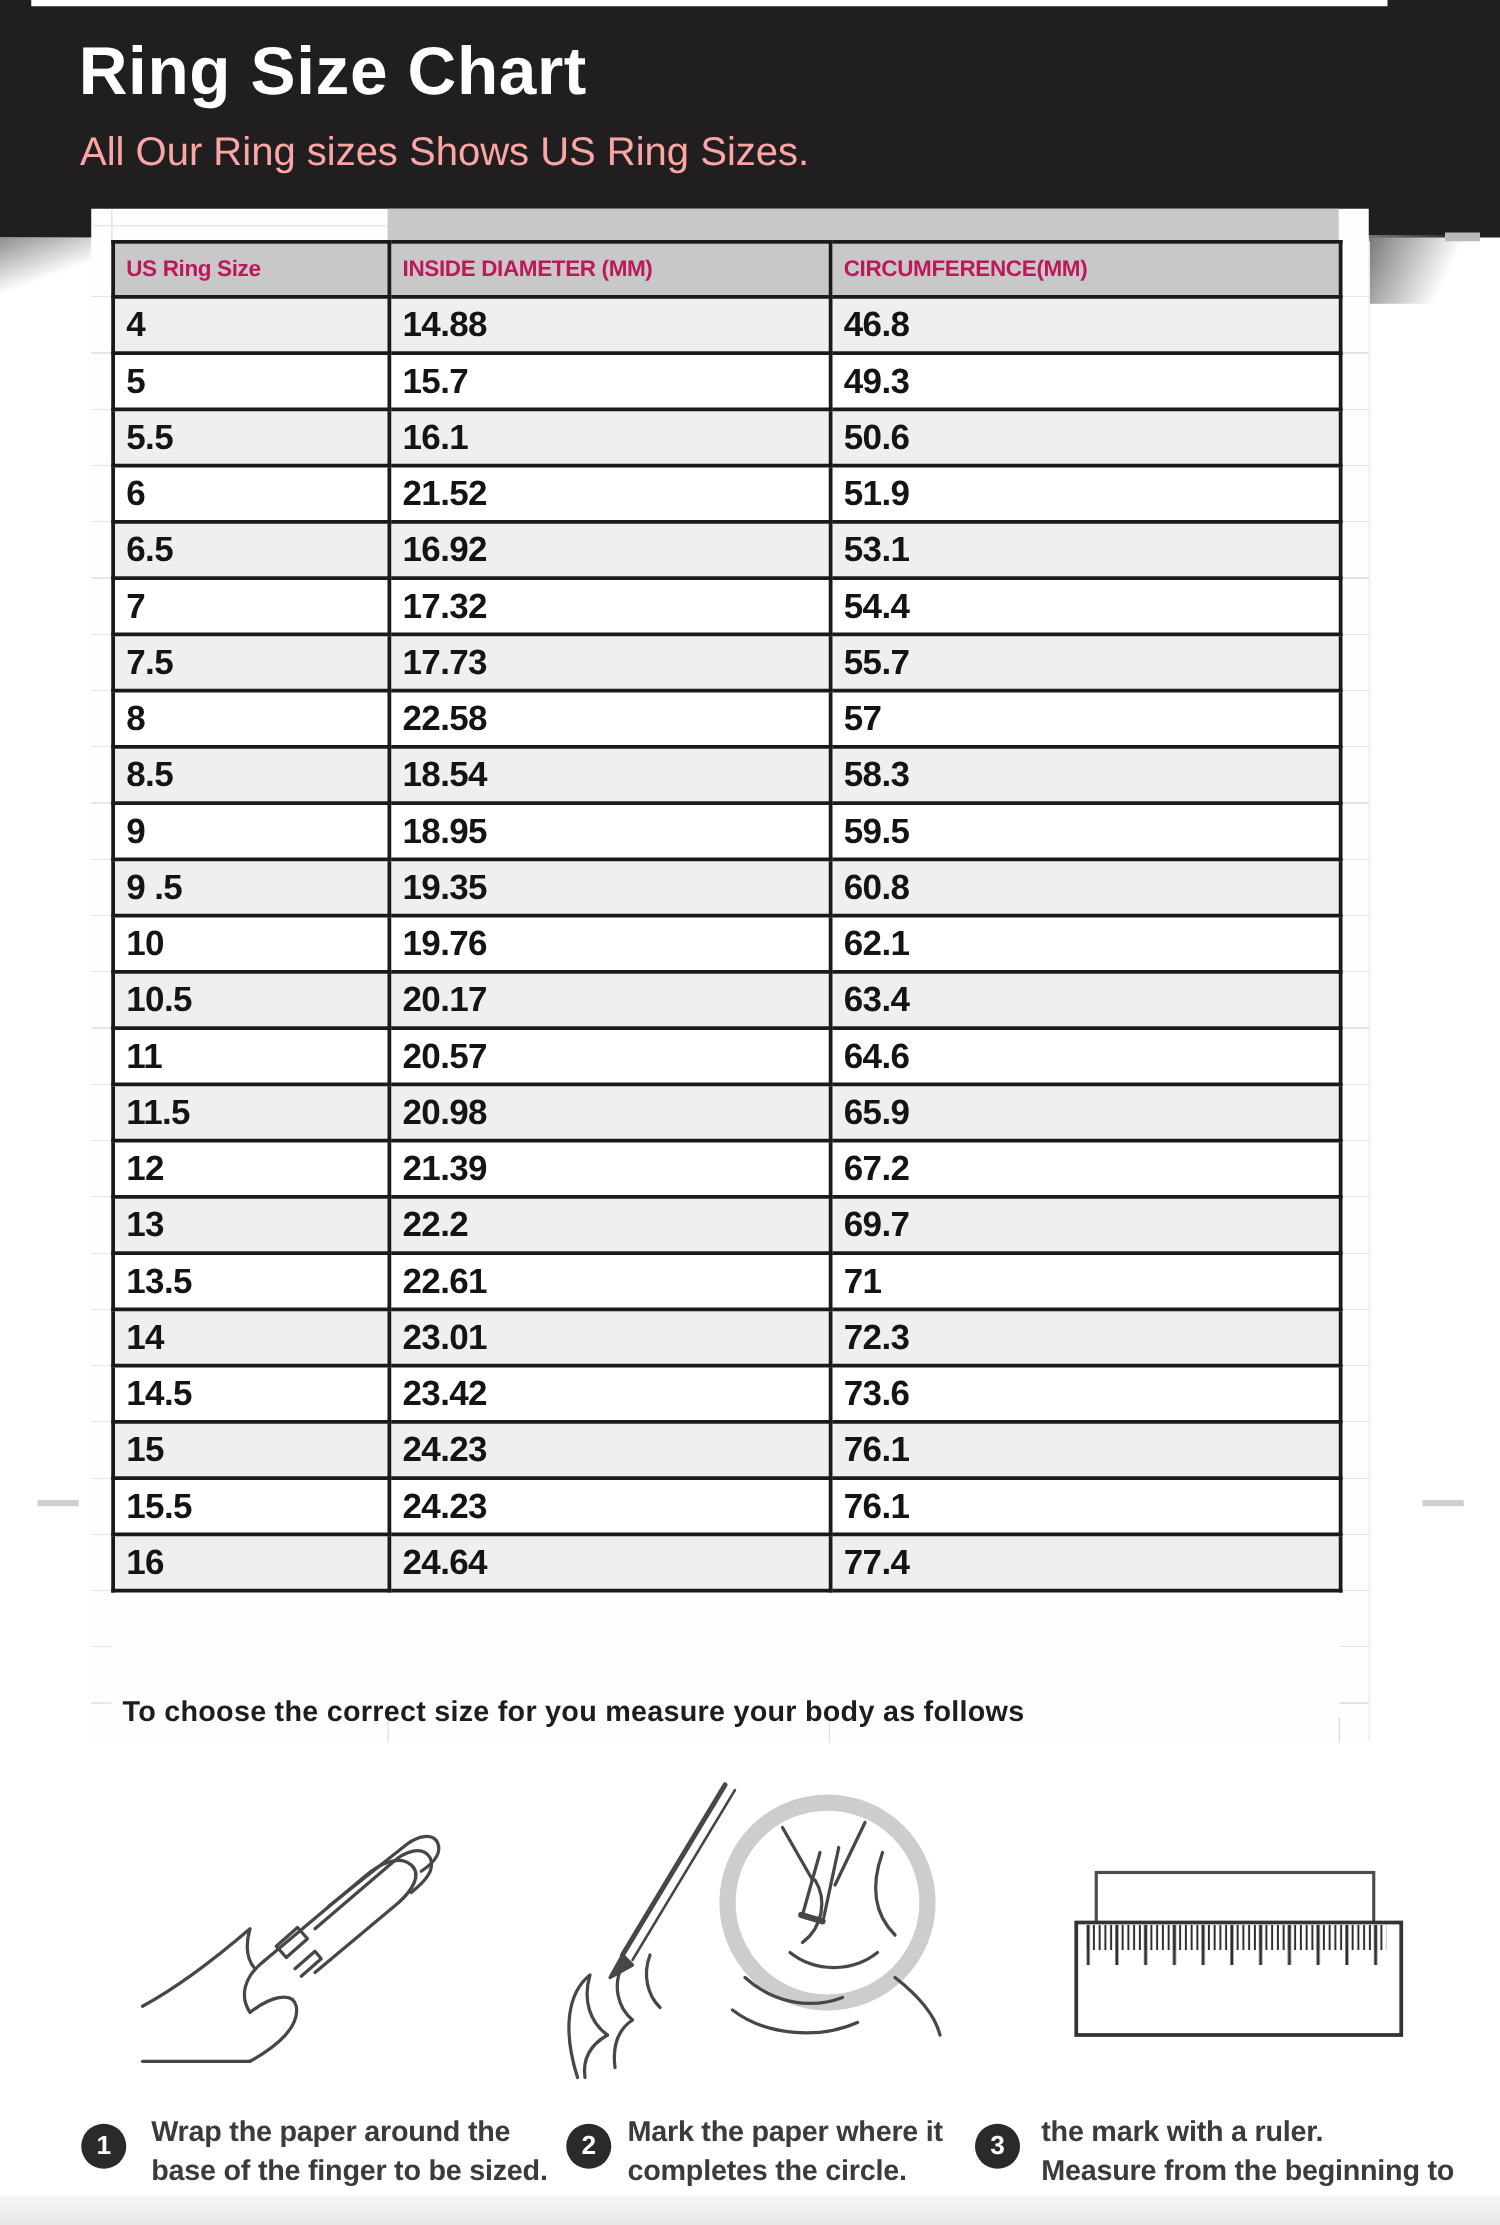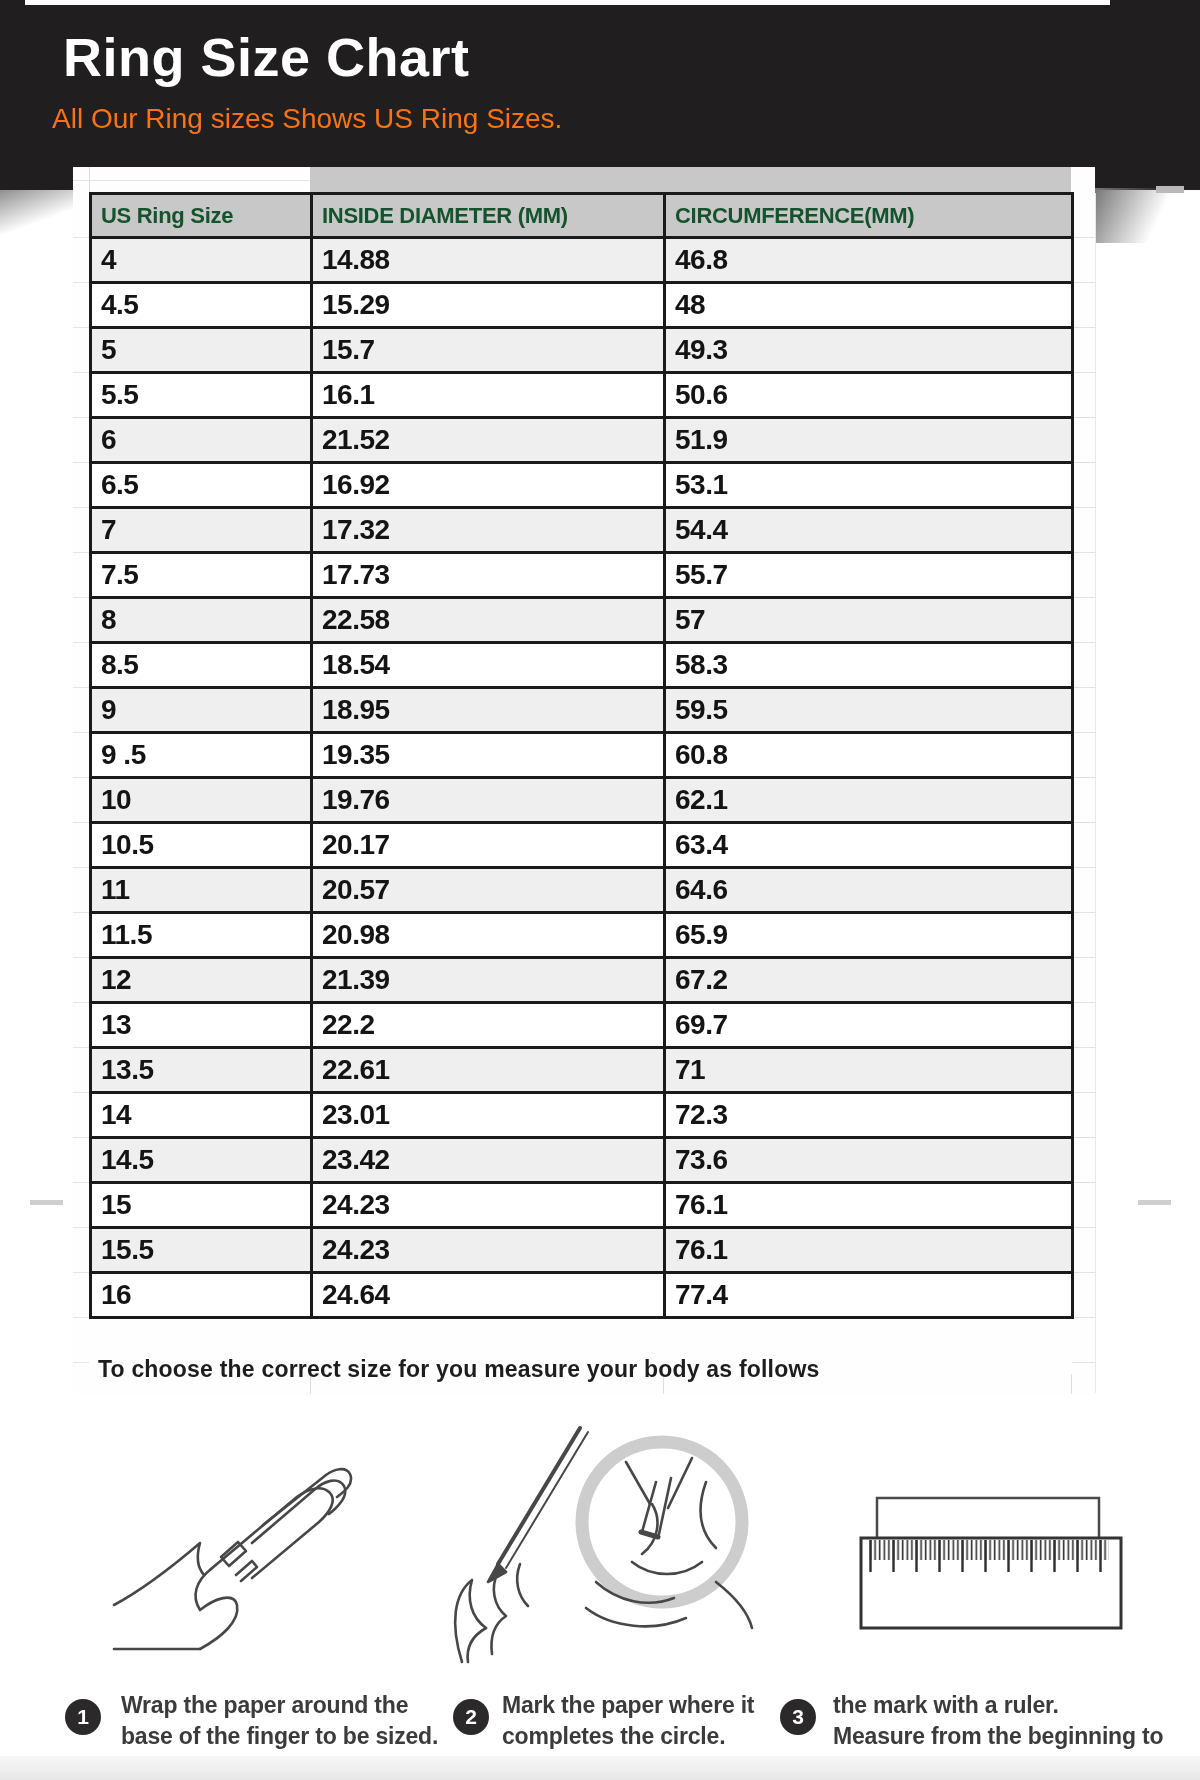--- a/index.html
+++ b/index.html
@@ -2,42 +2,42 @@
 <html><head>
 <meta charset="utf-8">
 <style>
   html,body{margin:0;padding:0;background:#ffffff;font-family:"Liberation Sans",sans-serif;}
   .page{position:relative;width:1200px;height:1780px;background:#fff;overflow:hidden;}
 
   
   .banner{position:absolute;left:0;top:0;width:1200px;height:190px;background:#211e1f;text-align:center;}
   .topline{position:absolute;left:25px;top:0;width:1085px;height:5px;background:#ffffff;}
   .title{position:absolute;left:63px;top:26px;margin:0;color:#ffffff;font-size:54px;font-weight:bold;letter-spacing:0.5px;}
-  .subtitle{position:absolute;left:52px;top:103px;color:#f97316;font-size:28px;}
+  .subtitle{position:absolute;left:64px;top:103px;color:#fca5a5;font-size:32px;}
   .shadowL{position:absolute;left:0;top:190px;width:73px;height:48px;background:linear-gradient(160deg,#8f8f8f,rgba(255,255,255,0) 62%);}
   .shadowR{position:absolute;left:1095px;top:188px;width:105px;height:55px;background:linear-gradient(115deg,#777777,rgba(255,255,255,0) 60%);}
   .graytab{position:absolute;left:1156px;top:186px;width:28px;height:7px;background:#b9b9b9;}
 
   
   .sheet{position:absolute;left:73px;top:167px;width:1022px;height:1228px;background:#fefefe;}
   .hdr-bleed{position:absolute;left:310px;top:167px;width:761px;height:27px;background:#c8c8c8;}
   .vgrid1{position:absolute;left:89px;top:167px;width:1px;height:25px;background:#dcdcdc;}
   .hgrid1{position:absolute;left:73px;top:180px;width:237px;height:1px;background:#e4e4e4;}
   .lstrip{position:absolute;left:73px;top:193px;width:16px;height:1200px;
           background:repeating-linear-gradient(to bottom,rgba(0,0,0,0) 0 44px,#e6e6e6 44px 45px);}
   .rstrip{position:absolute;left:1072px;top:193px;width:23px;height:1200px;border-right:1px solid #e9e9e9;
           background:repeating-linear-gradient(to bottom,rgba(0,0,0,0) 0 44px,#e2e2e2 44px 45px);}
   .vg{position:absolute;top:1374px;width:1px;height:20px;background:#dddddd;}
   .dashL{position:absolute;left:30px;top:1200px;width:33px;height:5px;background:#cfcfcf;}
   .dashR{position:absolute;left:1138px;top:1200px;width:33px;height:5px;background:#cfcfcf;}
 
   
   table.rst{position:absolute;left:89px;top:192px;width:982px;border-collapse:collapse;table-layout:fixed;}
   .rst th,.rst td{border:3px solid #1a1a1a;text-align:left;overflow:hidden;white-space:nowrap;}
-  .rst th{background:#c8c8c8;height:41px;padding:0 0 0 9px;font-size:22px;font-weight:bold;color:#14532d;letter-spacing:-0.3px;}
+  .rst th{background:#c8c8c8;height:41px;padding:0 0 0 9px;font-size:18px;font-weight:bold;color:#be185d;letter-spacing:-0.3px;}
   .rst td{height:42px;padding:0 0 0 9px;font-size:28px;font-weight:bold;color:#141414;letter-spacing:-0.5px;background:#ffffff;}
   .rst tbody tr:nth-child(odd) td{background:#efefef;}
 
   
   .intro{position:absolute;left:98px;top:1356px;font-size:23px;font-weight:bold;color:#1d1d1d;letter-spacing:0.2px;}
   .illus{position:absolute;}
   .badge{position:absolute;top:1699px;width:36px;height:36px;border-radius:50%;background:#2b292a;
          color:#fff;font-size:21px;font-weight:bold;display:flex;align-items:center;justify-content:center;}
   .steptext{position:absolute;top:1690px;font-size:23px;font-weight:bold;color:#3b3b3b;line-height:31px;letter-spacing:-0.2px;}
   .bottomband{position:absolute;left:0;top:1756px;width:1200px;height:24px;background:linear-gradient(#f7f7f7,#e7e7e7);}
@@ -82,25 +82,20 @@
       </tr>
     </thead>
     <tbody>
 
         <tr>
           <td>4</td>
           <td>14.88</td>
           <td>46.8</td>
         </tr>
 
-        <tr>
-          <td>4.5</td>
-          <td>15.29</td>
-          <td>48</td>
-        </tr>
 
         <tr>
           <td>5</td>
           <td>15.7</td>
           <td>49.3</td>
         </tr>
 
         <tr>
           <td>5.5</td>
           <td>16.1</td>

